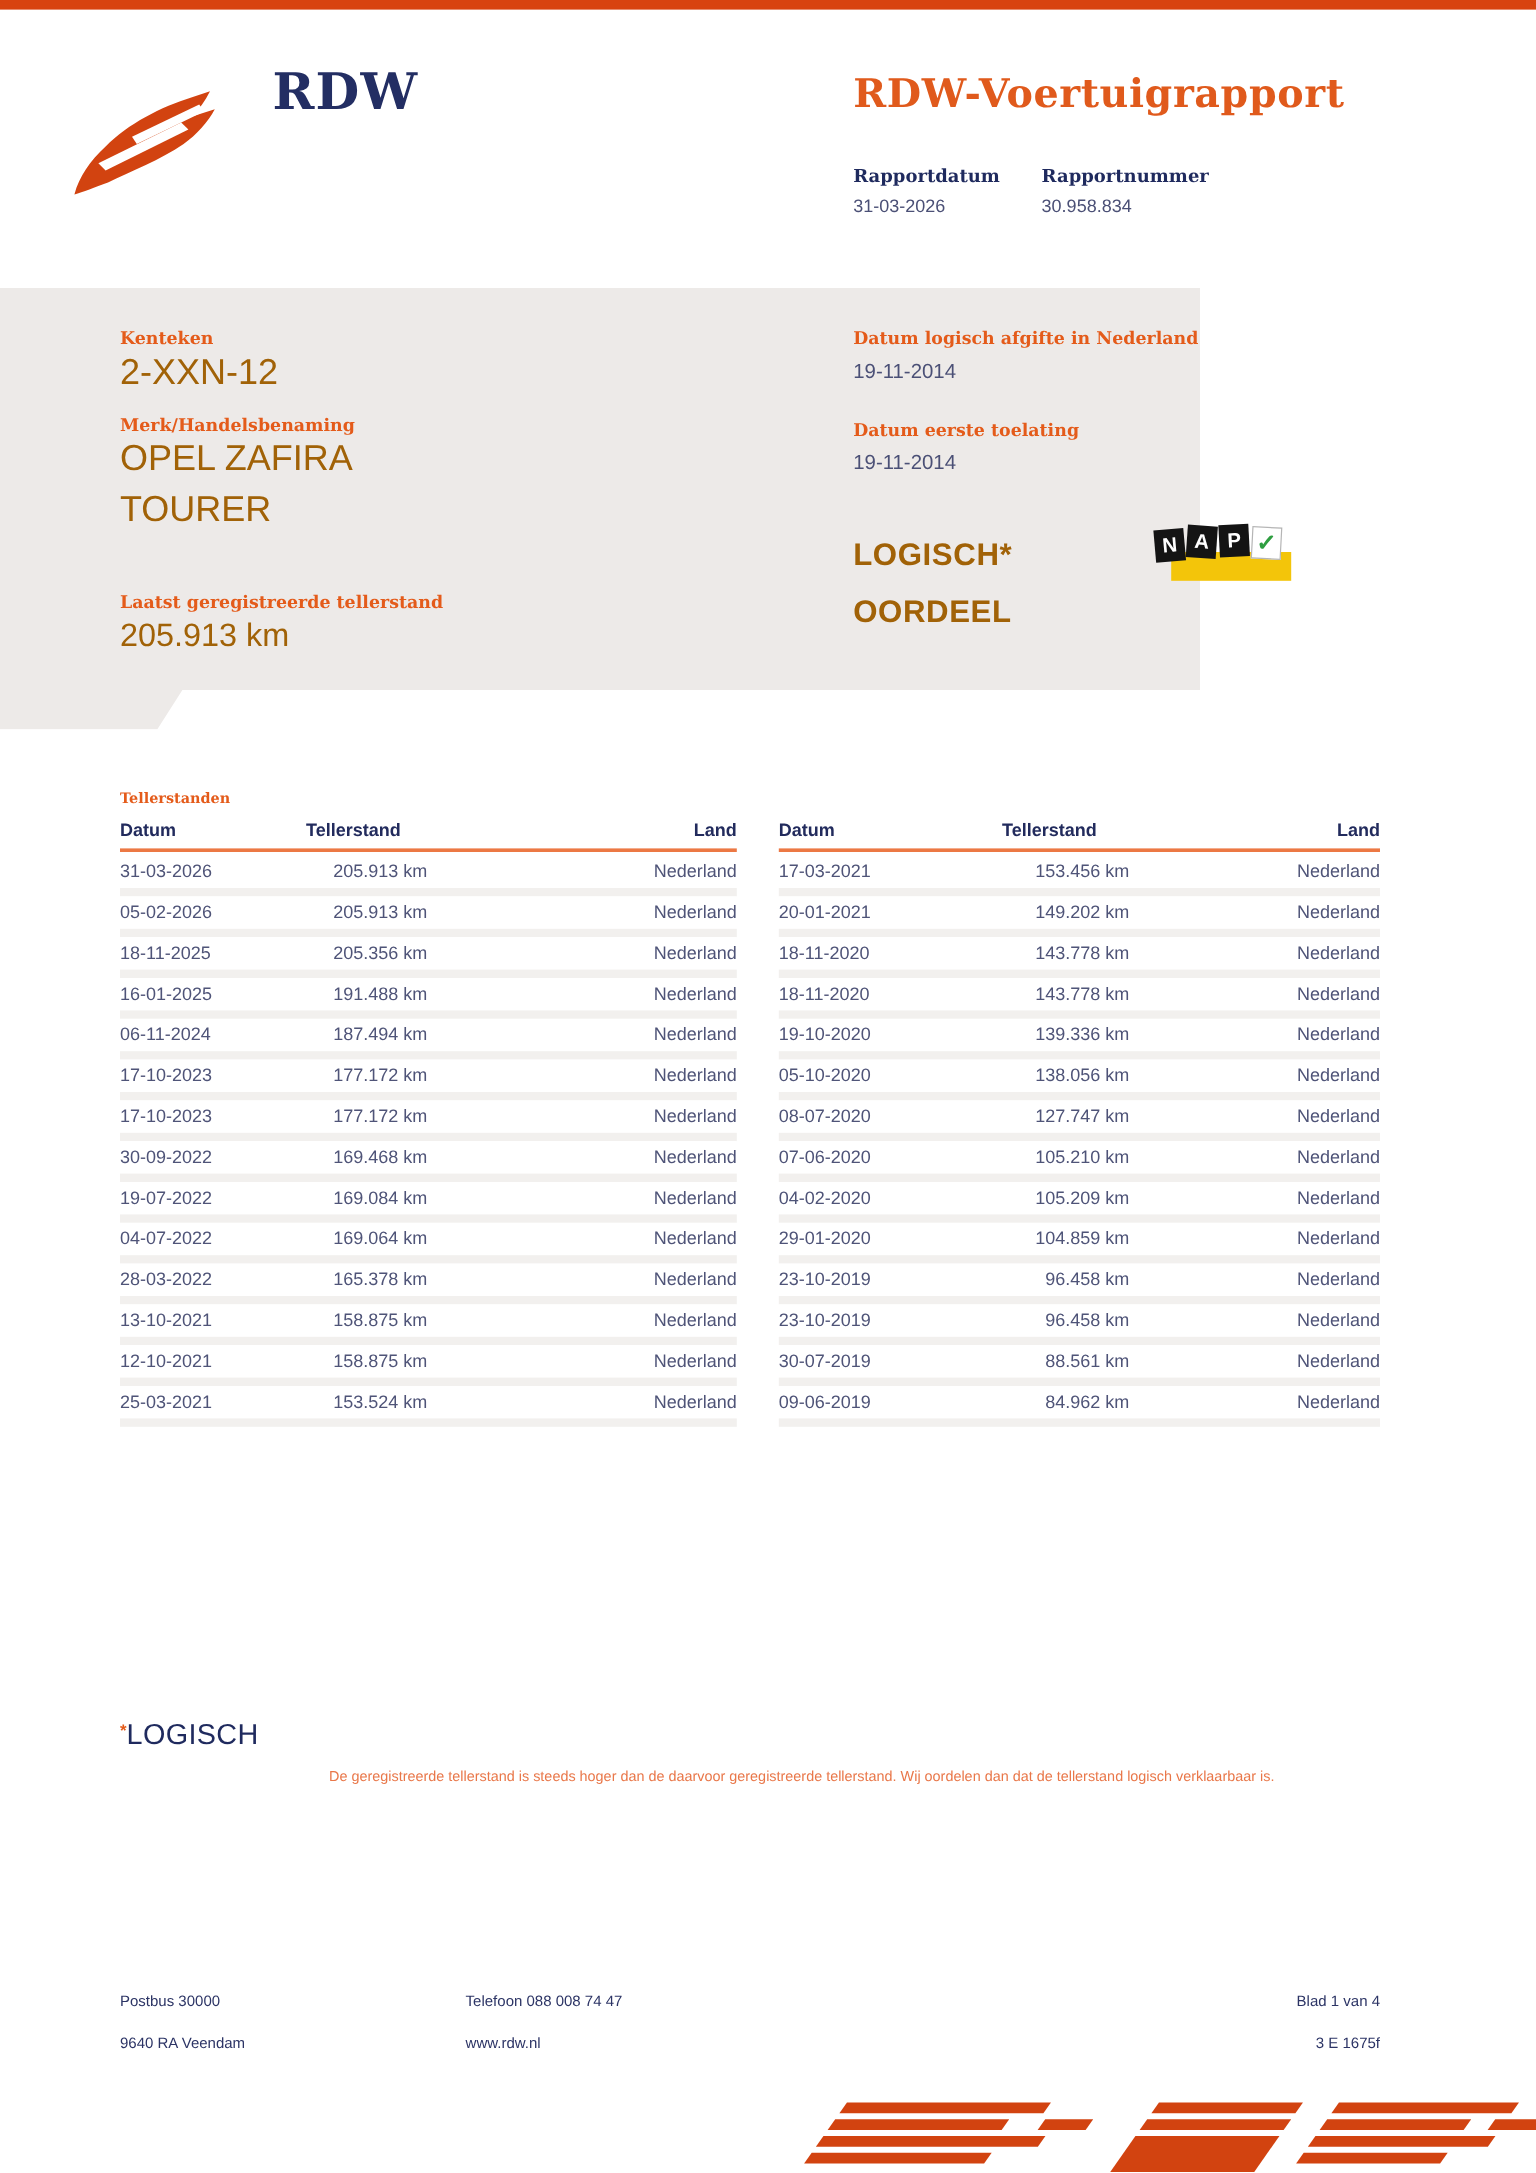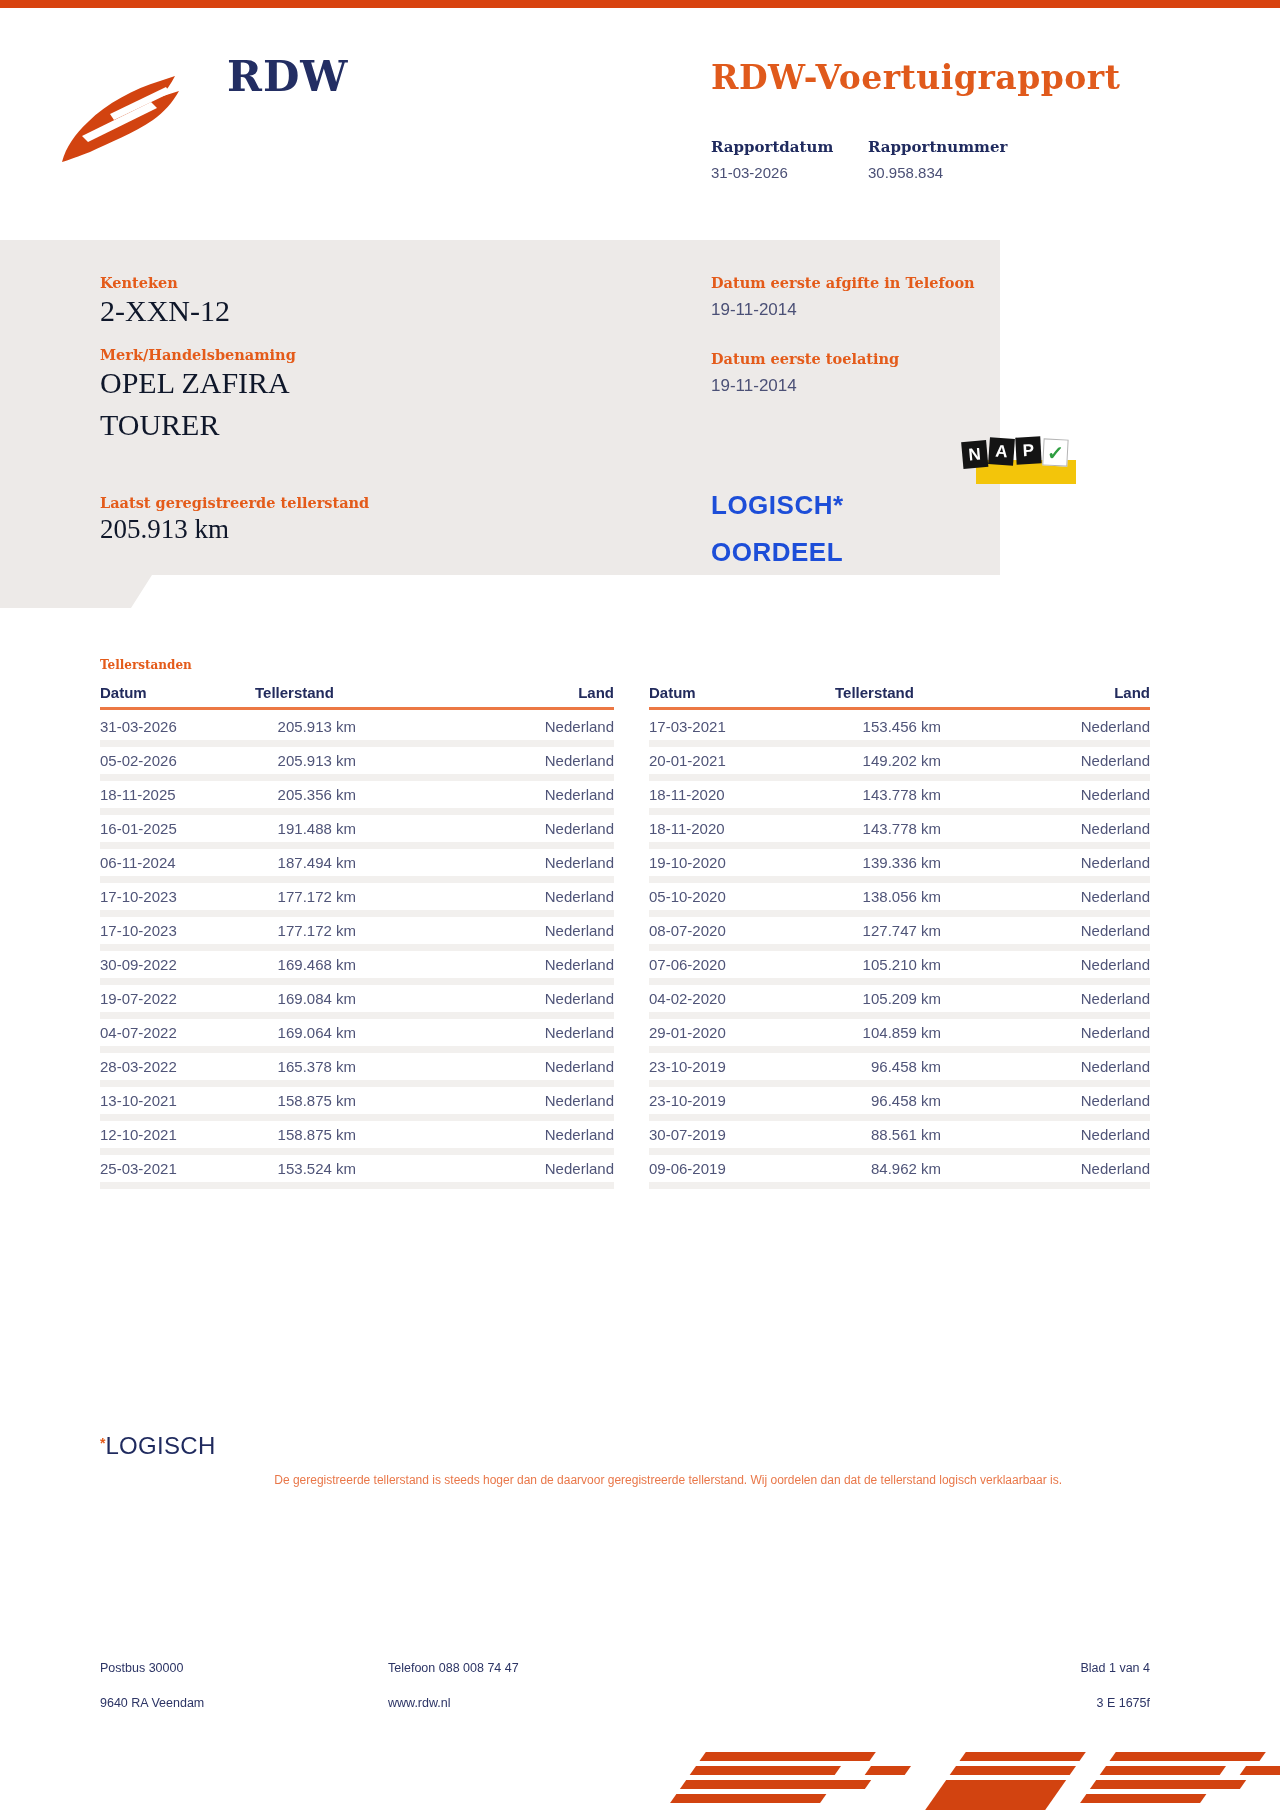--- a/index.html
+++ b/index.html
@@ -17,23 +17,23 @@
     font-size:42px;color:#232e63;letter-spacing:1px;}
   .doc-title{left:711px;top:58px;font-family:"DejaVu Serif",serif;font-weight:600;
     font-size:33px;color:#e05a1c;letter-spacing:.5px;}
   .meta-label{font-family:"DejaVu Serif",serif;font-weight:700;font-size:15px;color:#1f2a5e;}
   .meta-value{font-size:15px;color:#4b5076;}
 
   
   .panel{left:0;top:240px;width:1000px;height:368px;background:#edeae8;
     clip-path:polygon(0 0,1000px 0,1000px 335px,152px 335px,131px 368px,0 368px);}
   .lbl{font-family:"DejaVu Serif",serif;font-weight:700;font-size:14.5px;color:#e45b1a;}
-  .bigval{font-family:Liberation Serif, serif;font-size:30px;color:#0f172a;}
+  .bigval{font-family:Liberation Sans, sans-serif;font-size:30px;color:#a16207;}
   .midval{font-size:17px;color:#4b5076;}
-  .oordeel{font-size:26px;font-weight:bold;color:#1d4ed8;letter-spacing:.5px;margin-top:43px;}
+  .oordeel{font-size:26px;font-weight:bold;color:#a16207;letter-spacing:.5px;}
 
   
   .nap{left:962px;top:436px;width:114px;height:54px;}
   .nap-yellow{position:absolute;left:14px;top:24px;width:100px;height:24px;background:#f3c50a;}
   .nap-tiles{position:absolute;left:0;top:2px;display:flex;gap:2px;}
   .nap-tile{width:25px;height:27px;background:#141414;color:#fff;font-weight:bold;
     font-size:17px;display:flex;align-items:center;justify-content:center;}
   .nap-tile:nth-child(1){transform:rotate(-5deg) translateY(3px);}
   .nap-tile:nth-child(2){transform:rotate(4deg);}
   .nap-tile:nth-child(3){transform:rotate(-3deg) translateY(-1px);}
@@ -86,21 +86,21 @@
 <div class="abs panel"></div>
 
 <div class="abs lbl" style="left:100px;top:274px;">Kenteken</div>
 <div class="abs bigval" style="left:100px;top:294px;">2-XXN-12</div>
 <div class="abs lbl" style="left:100px;top:346px;">Merk/Handelsbenaming</div>
 <div class="abs bigval" style="left:100px;top:366px;">OPEL ZAFIRA</div>
 <div class="abs bigval" style="left:100px;top:408px;">TOURER</div>
 <div class="abs lbl" style="left:100px;top:494px;">Laatst geregistreerde tellerstand</div>
 <div class="abs bigval" style="left:100px;top:514px;font-size:27px;">205.913 km</div>
 
-<div class="abs lbl" style="left:711px;top:274px;">Datum eerste afgifte in Telefoon</div>
+<div class="abs lbl" style="left:711px;top:274px;">Datum logisch afgifte in Nederland</div>
 <div class="abs midval" style="left:711px;top:300px;">19-11-2014</div>
 <div class="abs lbl" style="left:711px;top:350px;">Datum eerste toelating</div>
 <div class="abs midval" style="left:711px;top:376px;">19-11-2014</div>
 <div class="abs oordeel" style="left:711px;top:447px;">LOGISCH*</div>
 <div class="abs oordeel" style="left:711px;top:494px;">OORDEEL</div>
 
 <div class="abs nap">
   <div class="nap-yellow"></div>
   <div class="nap-tiles">
     <div class="nap-tile">N</div>

